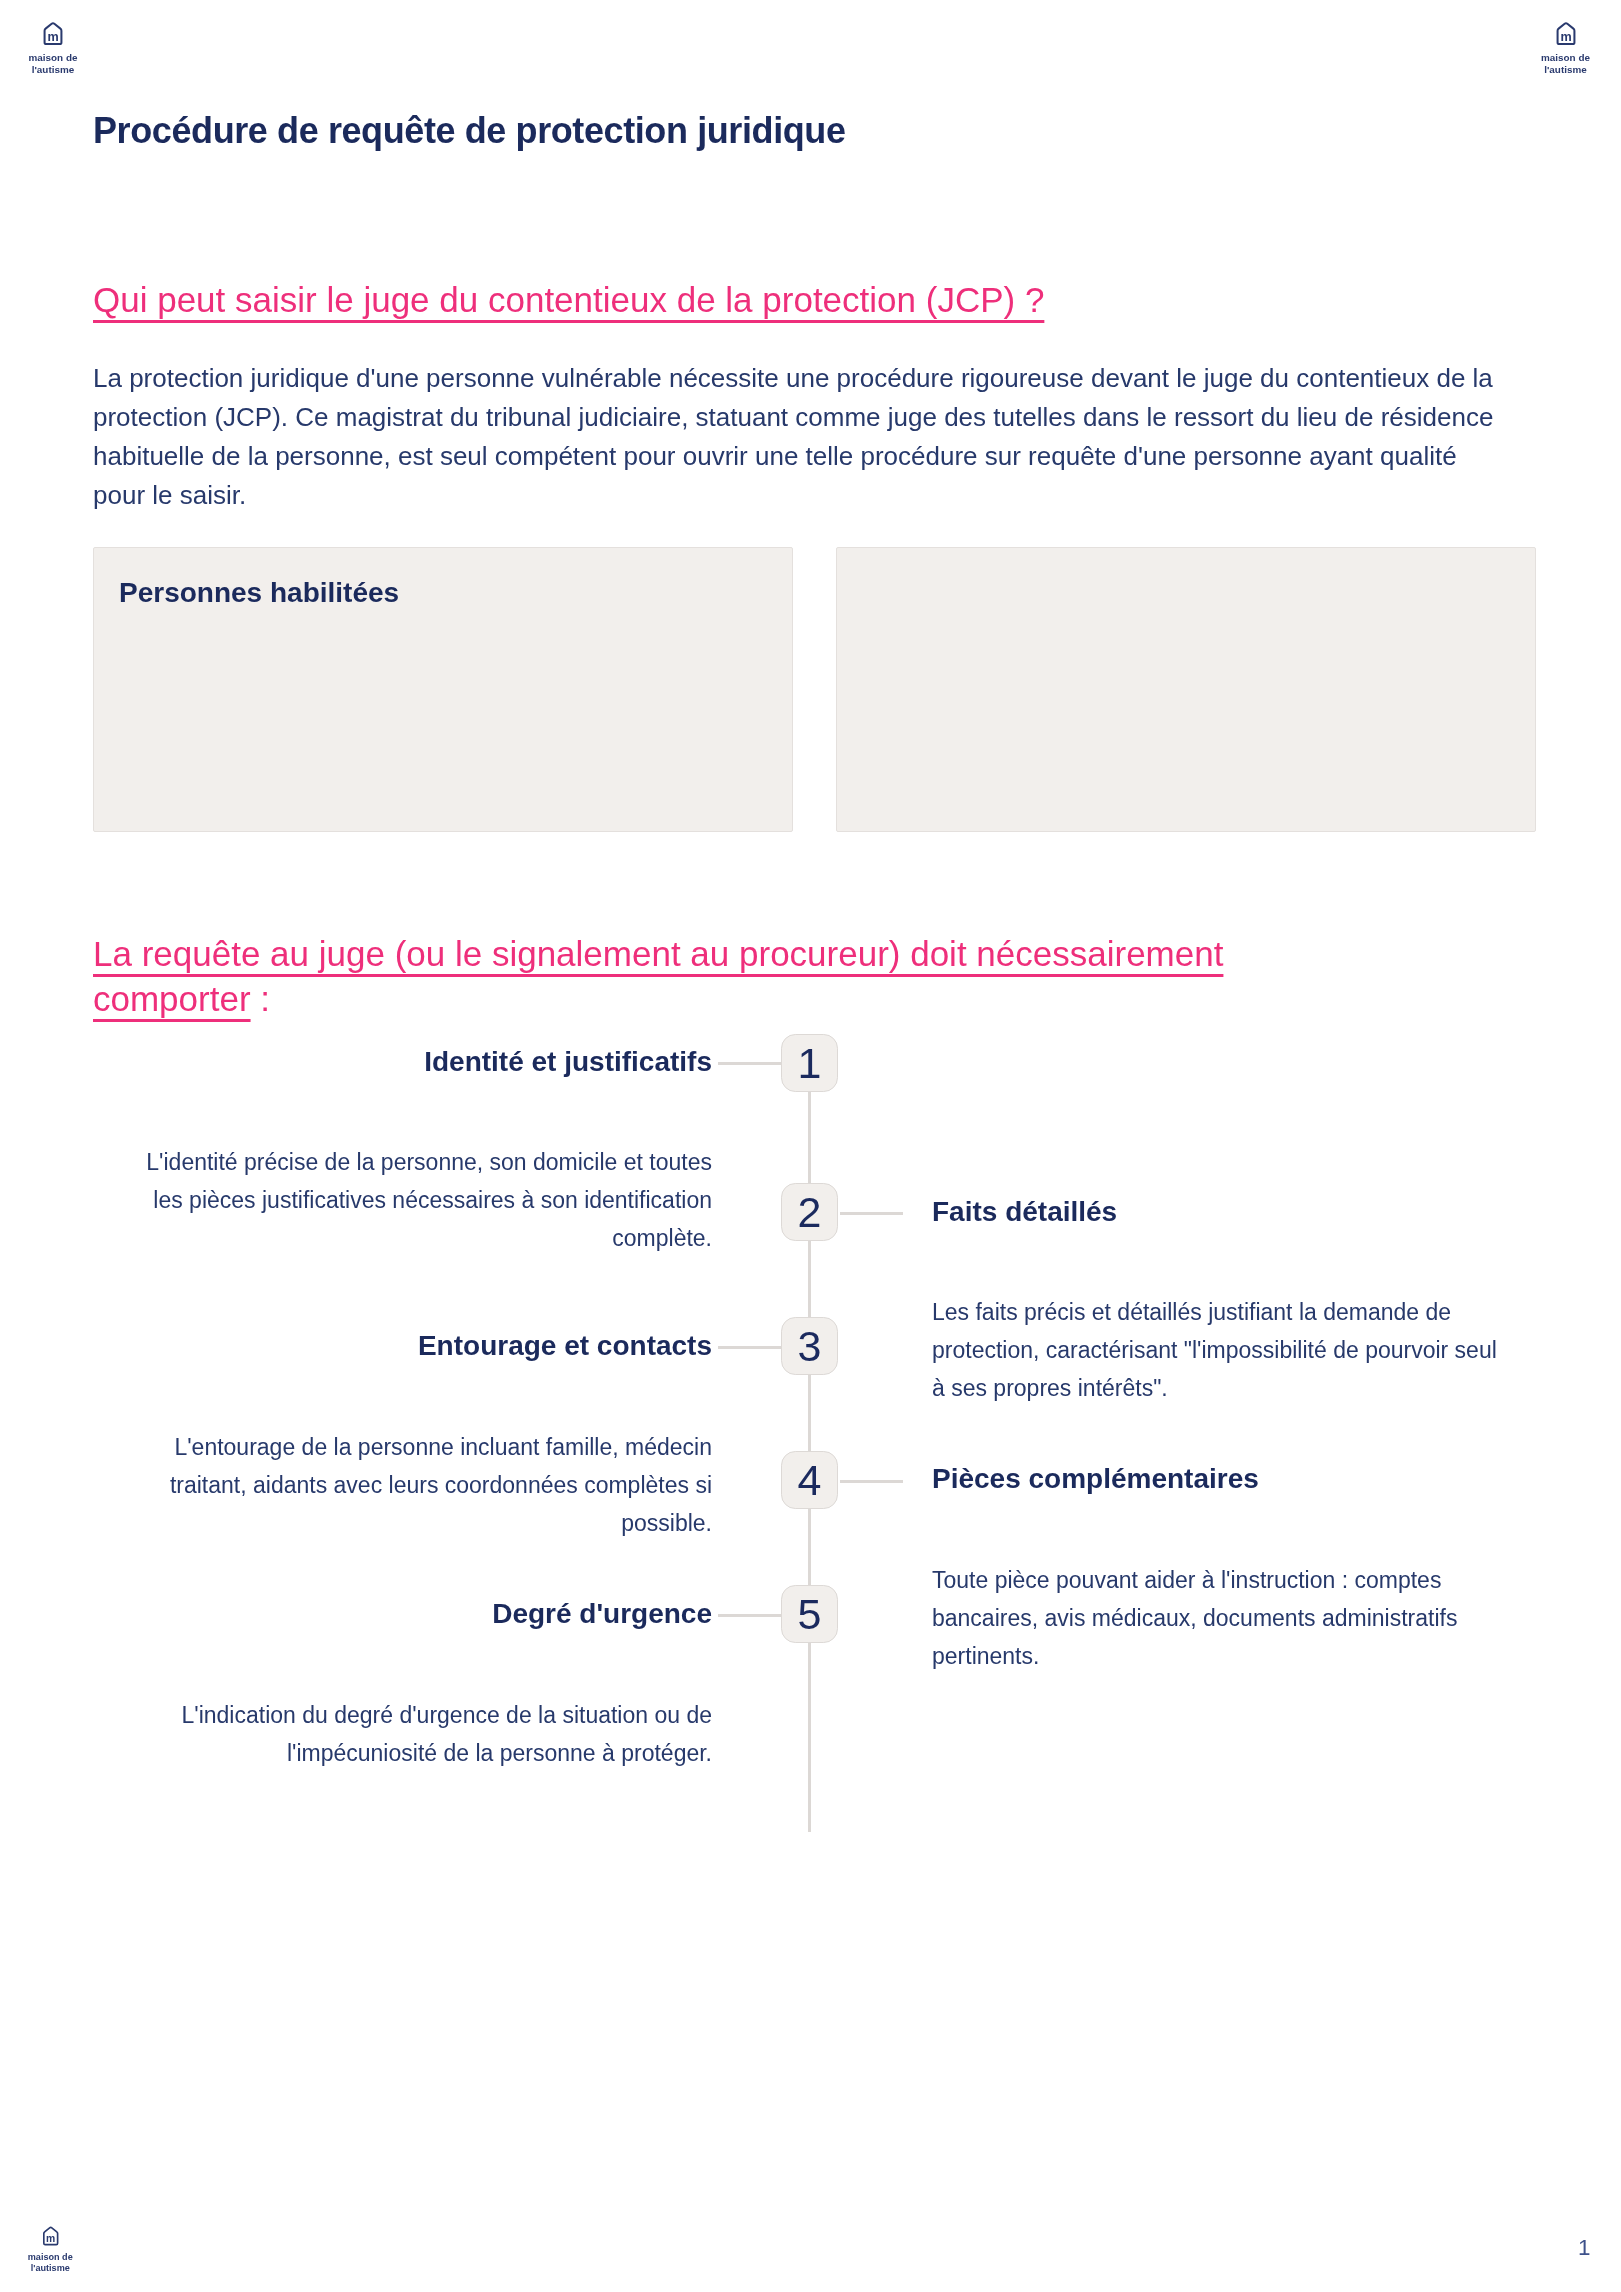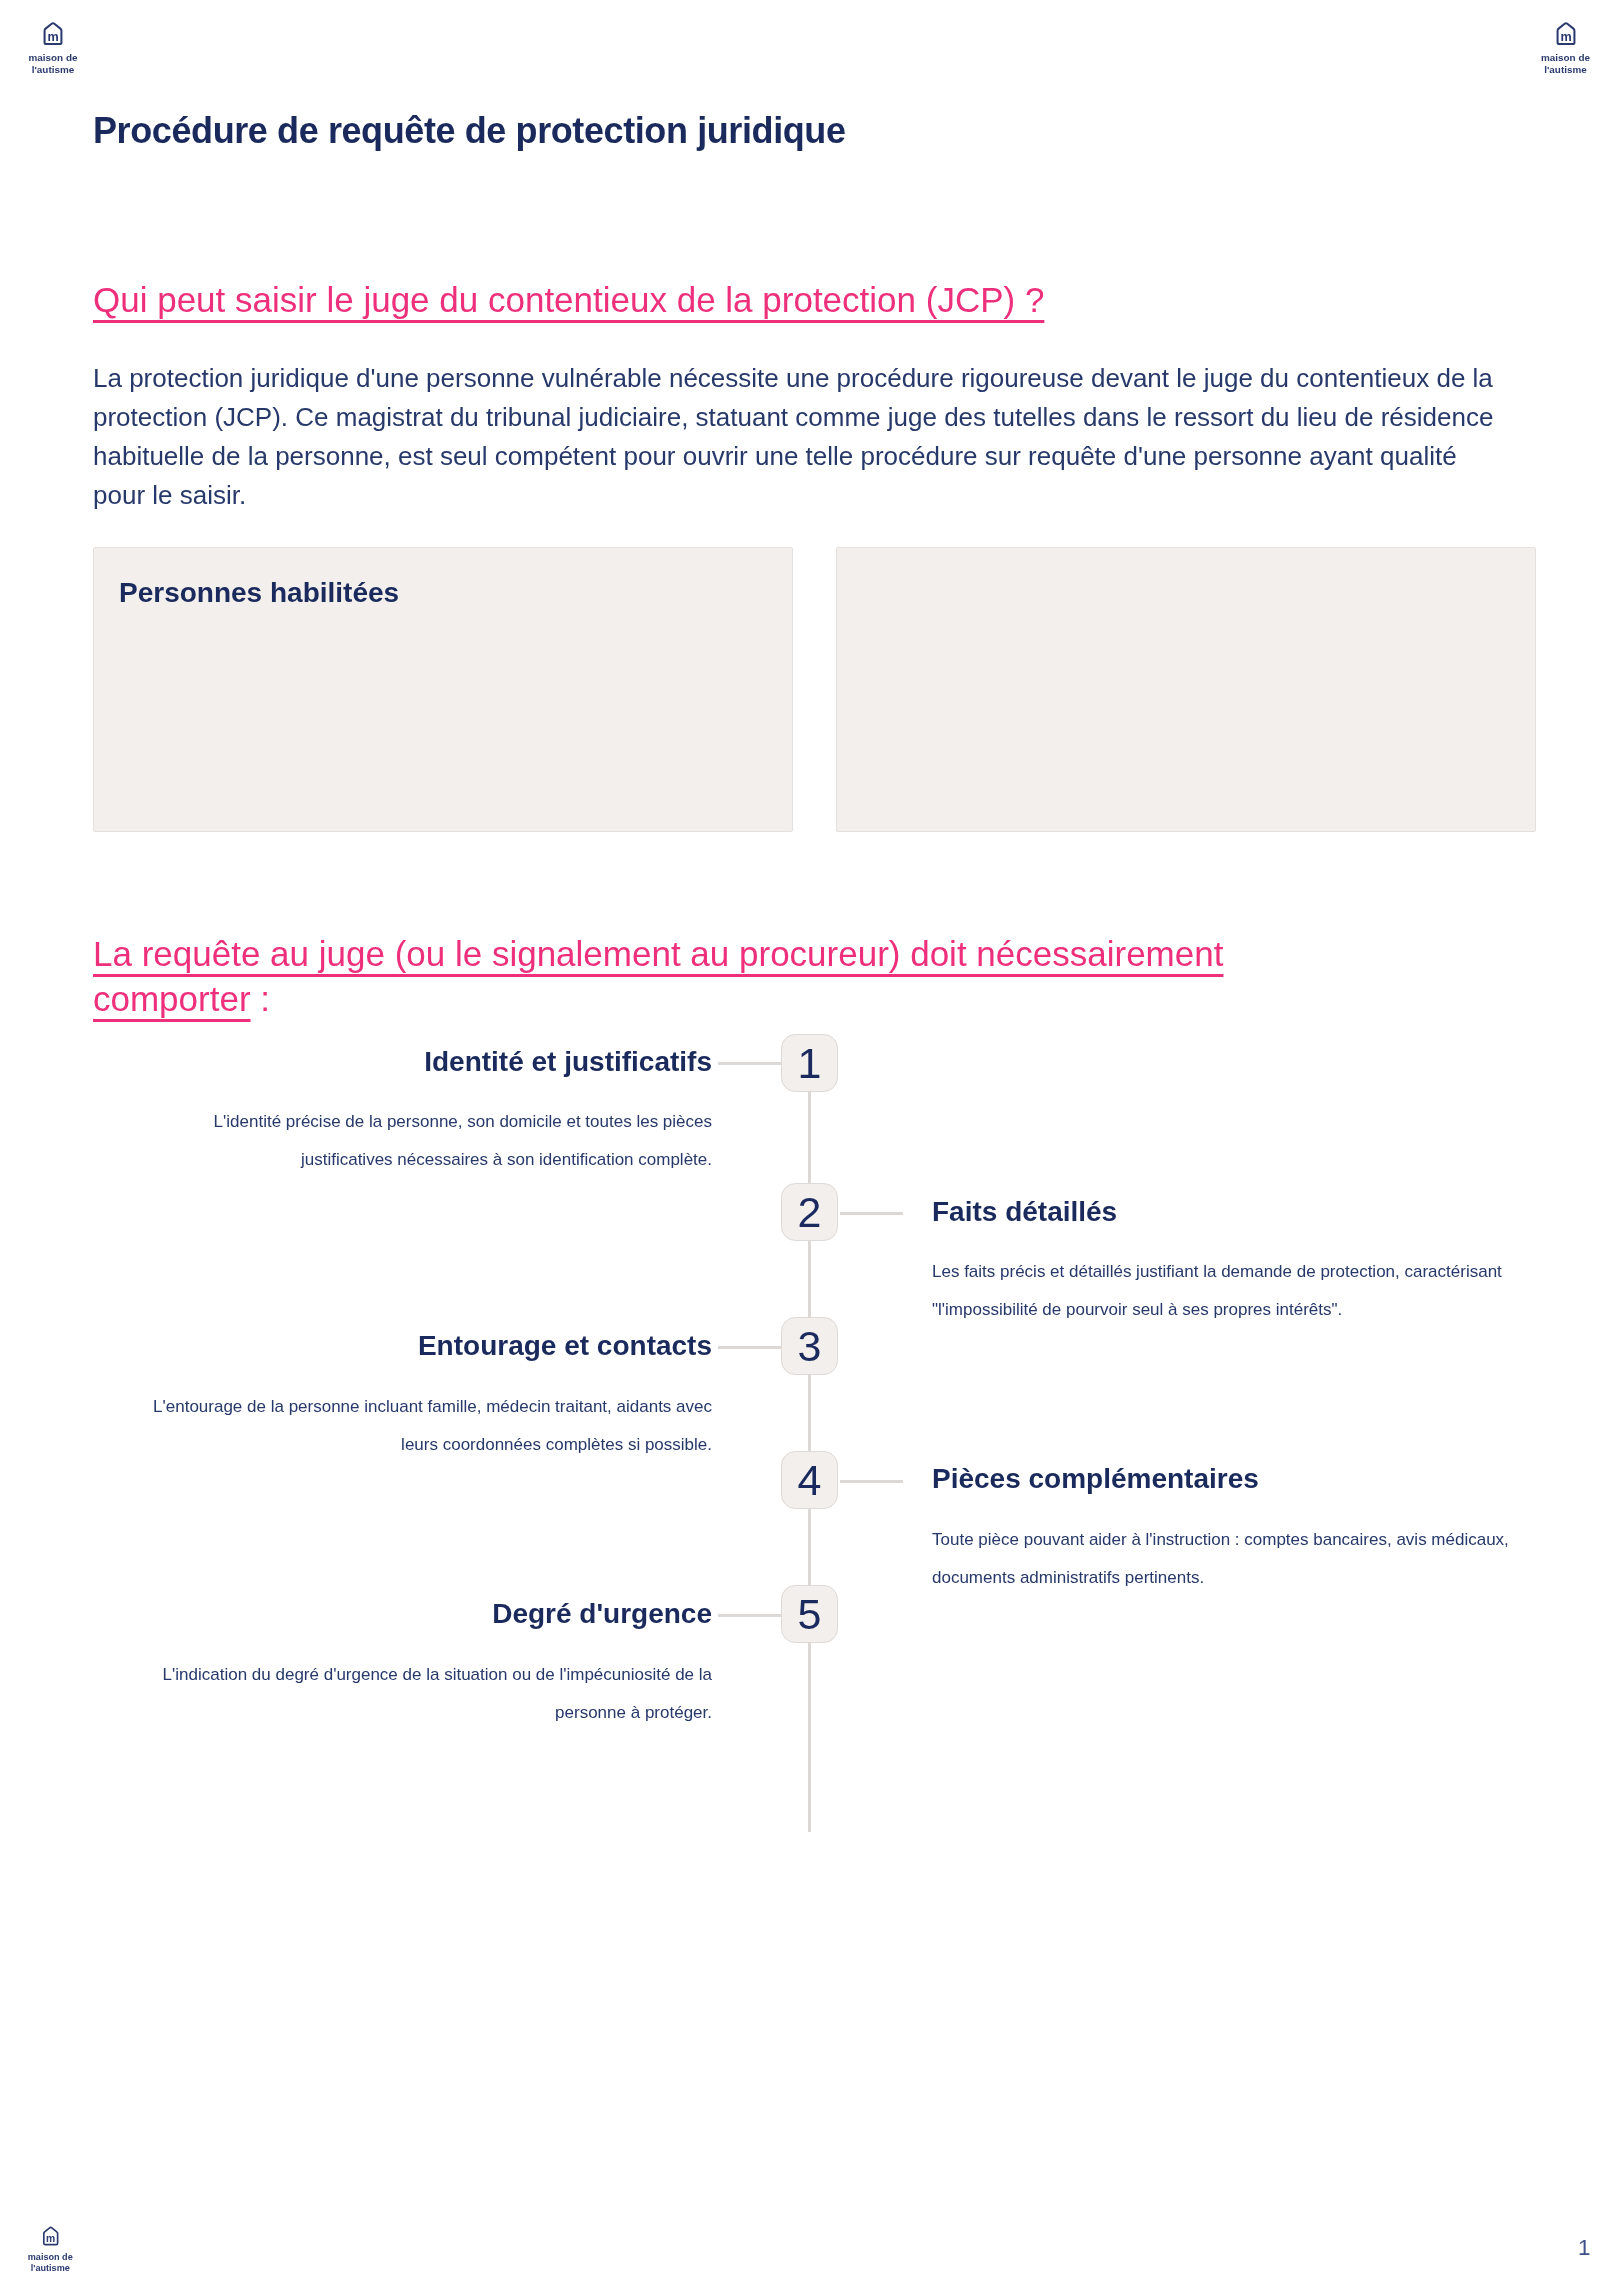--- a/index.html
+++ b/index.html
@@ -45,21 +45,21 @@
   
   .spine{position:absolute;left:808px;top:1062px;width:2.7px;height:770px;background:#dcd8d5;}
   .connector{position:absolute;height:2.7px;background:#dcd8d5;}
   .step-badge{
     position:absolute;left:781px;width:57px;height:58px;box-sizing:border-box;
     background:#f2efec;border:1.8px solid #ddd9d6;border-radius:14.3px;
     display:flex;align-items:center;justify-content:center;
     font-size:43px;color:#1b2a5e;
   }
   .step-title{position:absolute;font-size:28px;font-weight:700;color:#1b2a5c;white-space:nowrap;}
-  .step-body{position:absolute;font-size:17px;line-height:38px;color:#27396b;}
+  .step-body{position:absolute;font-size:23px;line-height:38px;color:#27396b;margin-top:40px;}
   .side-left{right:910px;text-align:right;}
   .side-right{left:932px;text-align:left;}
   
   .page-number{position:absolute;left:1578px;top:2235px;font-size:22.4px;color:#3d518a;}
 </style>
 </head>
 <body>
 
 
 

